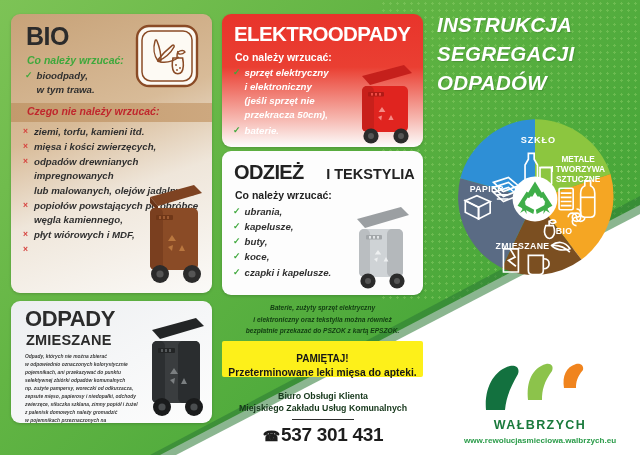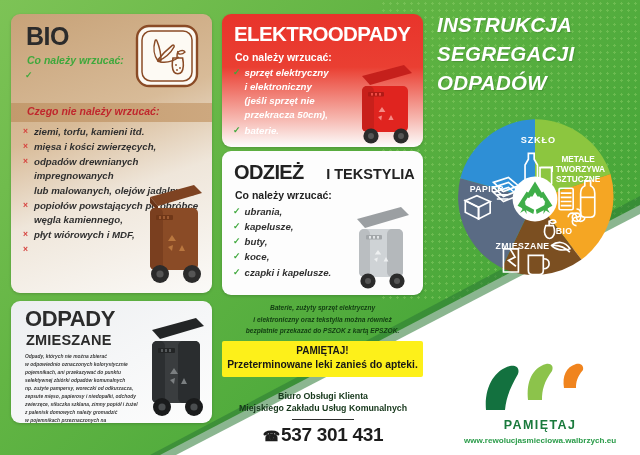--- a/index.html
+++ b/index.html
@@ -78,21 +78,21 @@
   .no  .mk{ color:#d6403c; font-size:8.5px; }
   .dark .tx{ color:#2f2f2f; }
   .white .tx{ color:#fff; }
   .wrapli .tx{ white-space:pre-line; }
 
   
   #pszok{ position:absolute; left:222px; top:302px; width:201px; text-align:center;
           font-size:6.6px; line-height:1.75; font-style:italic; font-weight:bold;
           color:#123d12; white-space:pre-line; }
   #pamietaj{ position:absolute; left:222px; top:341px; width:201px; height:36px;
-             background:#fdf01a; border-radius:2px; text-align:center; padding-top:4px; }
+             background:#fdf01a; border-radius:2px; text-align:center; padding-top:12px; }
   #pamietaj .p1{ font-size:10px; font-weight:bold; color:#171717; }
   #pamietaj .p2{ font-size:10.3px; font-weight:bold; color:#171717; margin-top:3px; }
   #bok{ position:absolute; left:218px; top:390px; width:210px; text-align:center;
         font-size:8.8px; line-height:1.42; font-weight:bold; color:#15361a;
         white-space:pre-line; }
   #bok-rule{ position:absolute; left:292px; top:419px; width:62px; height:1px;
              background:#2c2c2c; }
   #phone{ position:absolute; left:218px; top:424px; width:210px; text-align:center;
           font-size:19px; font-weight:bold; color:#1d1d1d; letter-spacing:-.3px; }
   #phone .ic{ font-size:14px; margin-right:1px; }
@@ -118,20 +118,22 @@
   <polygon points="640,205 640,455 160,455" fill="#ffffff"></polygon>
   <polygon points="640,196 640,214 176,455 150,455" fill="#2c7a34" opacity=".55"></polygon>
 </svg>
 
 <div class="panel" id="bio">
   <div id="bio-title">BIO</div>
   <div id="bio-sub1">Co należy wrzucać:</div>
   <div id="bio-yes">
       <div class="li yes dark wrapli">
         <span class="mk">✓</span>
+        <span class="tx">bioodpady,
+w tym trawa.</span>
       </div>
     </div>
   <div id="bio-band"></div>
   <div id="bio-sub2">Czego nie należy wrzucać:</div>
   <div id="bio-no">
       <div class="li no dark wrapli">
         <span class="mk">×</span>
         <span class="tx">ziemi, torfu, kamieni itd.</span>
       </div>
       <div class="li no dark wrapli">
@@ -293,21 +295,21 @@
     <circle cx="60" cy="99" r="9" fill="#1a1b1c"></circle>
       <circle cx="60" cy="99" r="3.6" fill="#4a4d4f"></circle>
   </svg>
 </div>
 
 <div id="pszok">Baterie, zużyty sprzęt elektryczny
 i elektroniczny oraz tekstylia można również
 bezpłatnie przekazać do PSZOK z kartą EPSZOK.</div>
 <div id="pamietaj">
   <div class="p1">PAMIĘTAJ!</div>
-  <div class="p2">Przeterminowane leki zanieś do apteki.</div>
+  <div class="p2">Przeterminowane leki mięsa do apteki.</div>
 </div>
 <div id="bok">Biuro Obsługi Klienta
 Miejskiego Zakładu Usług Komunalnych</div>
 <div id="bok-rule"></div>
 <div id="phone">
   <span class="ic">☎</span><span>537 301 431</span>
 </div>
 
 <div id="head">
   <div>INSTRUKCJA</div>
@@ -379,14 +381,14 @@
     <path d="M86 106 l13 7 l-1 5 l-19 -10 l11 -17 l4 3 z"></path>
     <path d="M114 106 l-13 7 l1 5 l19 -10 l-11 -17 l-4 3 z"></path>
   </g>
 </svg>
 
 <svg id="logo" viewBox="0 0 120 52">
   <path d="M6 48 C4 26 14 8 30 4 C36 3 40 6 38 12 C30 26 26 36 25 48 Z" fill="#13713f"></path>
   <path d="M48 38 C46 20 52 6 66 2 C71 1 74 4 72 9 C64 20 62 28 62 38 Z" fill="#8cc34b"></path>
   <path d="M84 26 C82 14 86 5 96 2 C101 1 104 4 103 8 C97 15 96 20 96 26 Z" fill="#f0841e"></path>
 </svg>
-<div id="logo-txt">PAMIĘTAJ</div>
+<div id="logo-txt">WAŁBRZYCH</div>
 <div id="url">www.rewolucjasmieciowa.walbrzych.eu</div>
 
 </body></html>

